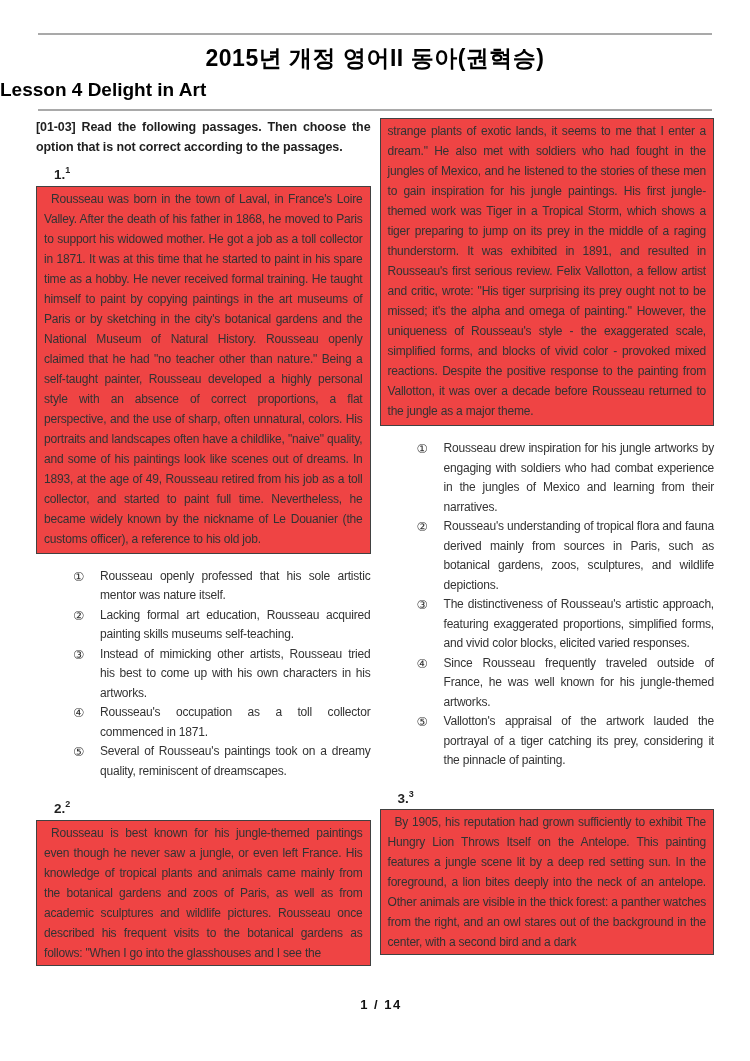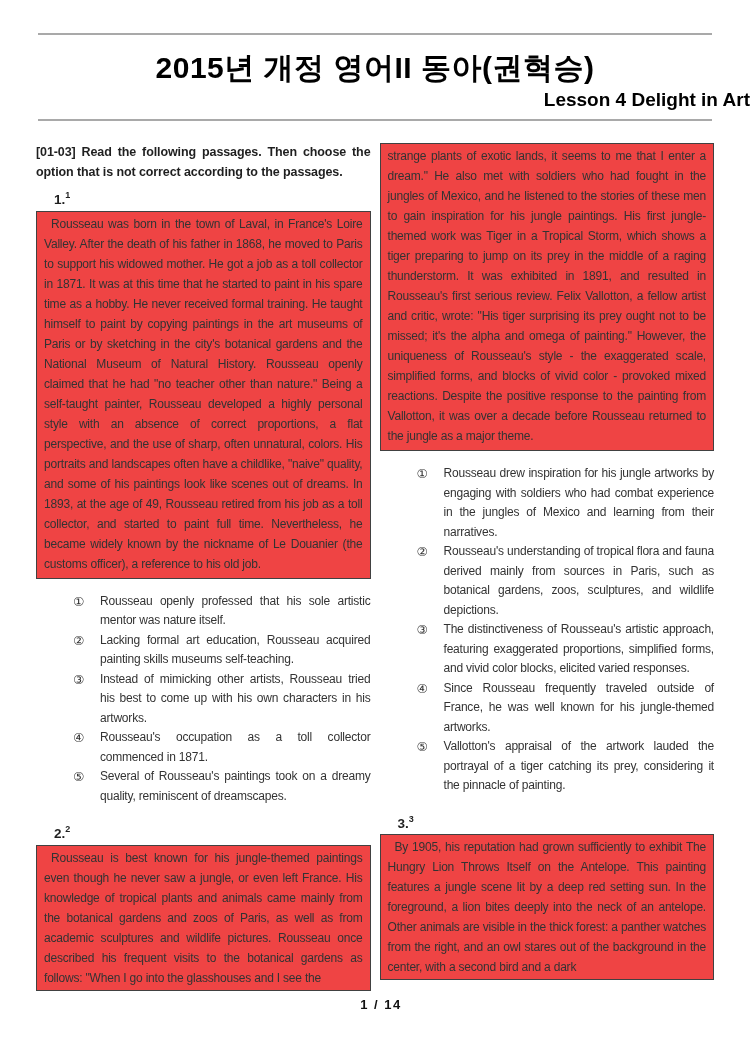--- a/index.html
+++ b/index.html
@@ -14,36 +14,36 @@
     color:#333333;
   }
   .rule {
     border-top:2px solid #a9a9a9;
     margin-left:38px; margin-right:38px;
   }
   .rule-top { margin-top:33px; }
   .rule-bottom { margin-top:7px; }
   .doc-title {
     text-align:center;
-    font-size:30px; font-weight:bold;
+    font-size:23px; font-weight:bold;
     color:#000000;
     line-height:38px;
-    margin-top:14px;
+    margin-top:4px;
     letter-spacing:0.5px;
   }
   .doc-subtitle {
-    text-align:right;
+    text-align:left;
     font-size:19px; font-weight:bold;
     color:#000000;
     line-height:25px;
   }
   .columns {
     display:flex;
     gap:9px;
-    padding:22px 36px 0 36px;
+    padding:7px 36px 0 36px;
   }
   .col { flex:1; min-width:0; }
   .instructions {
     font-weight:bold;
     font-size:12.5px;
     line-height:19.5px;
     text-align:justify;
     color:#1f1f1f;
     letter-spacing:-0.1px;
   }

